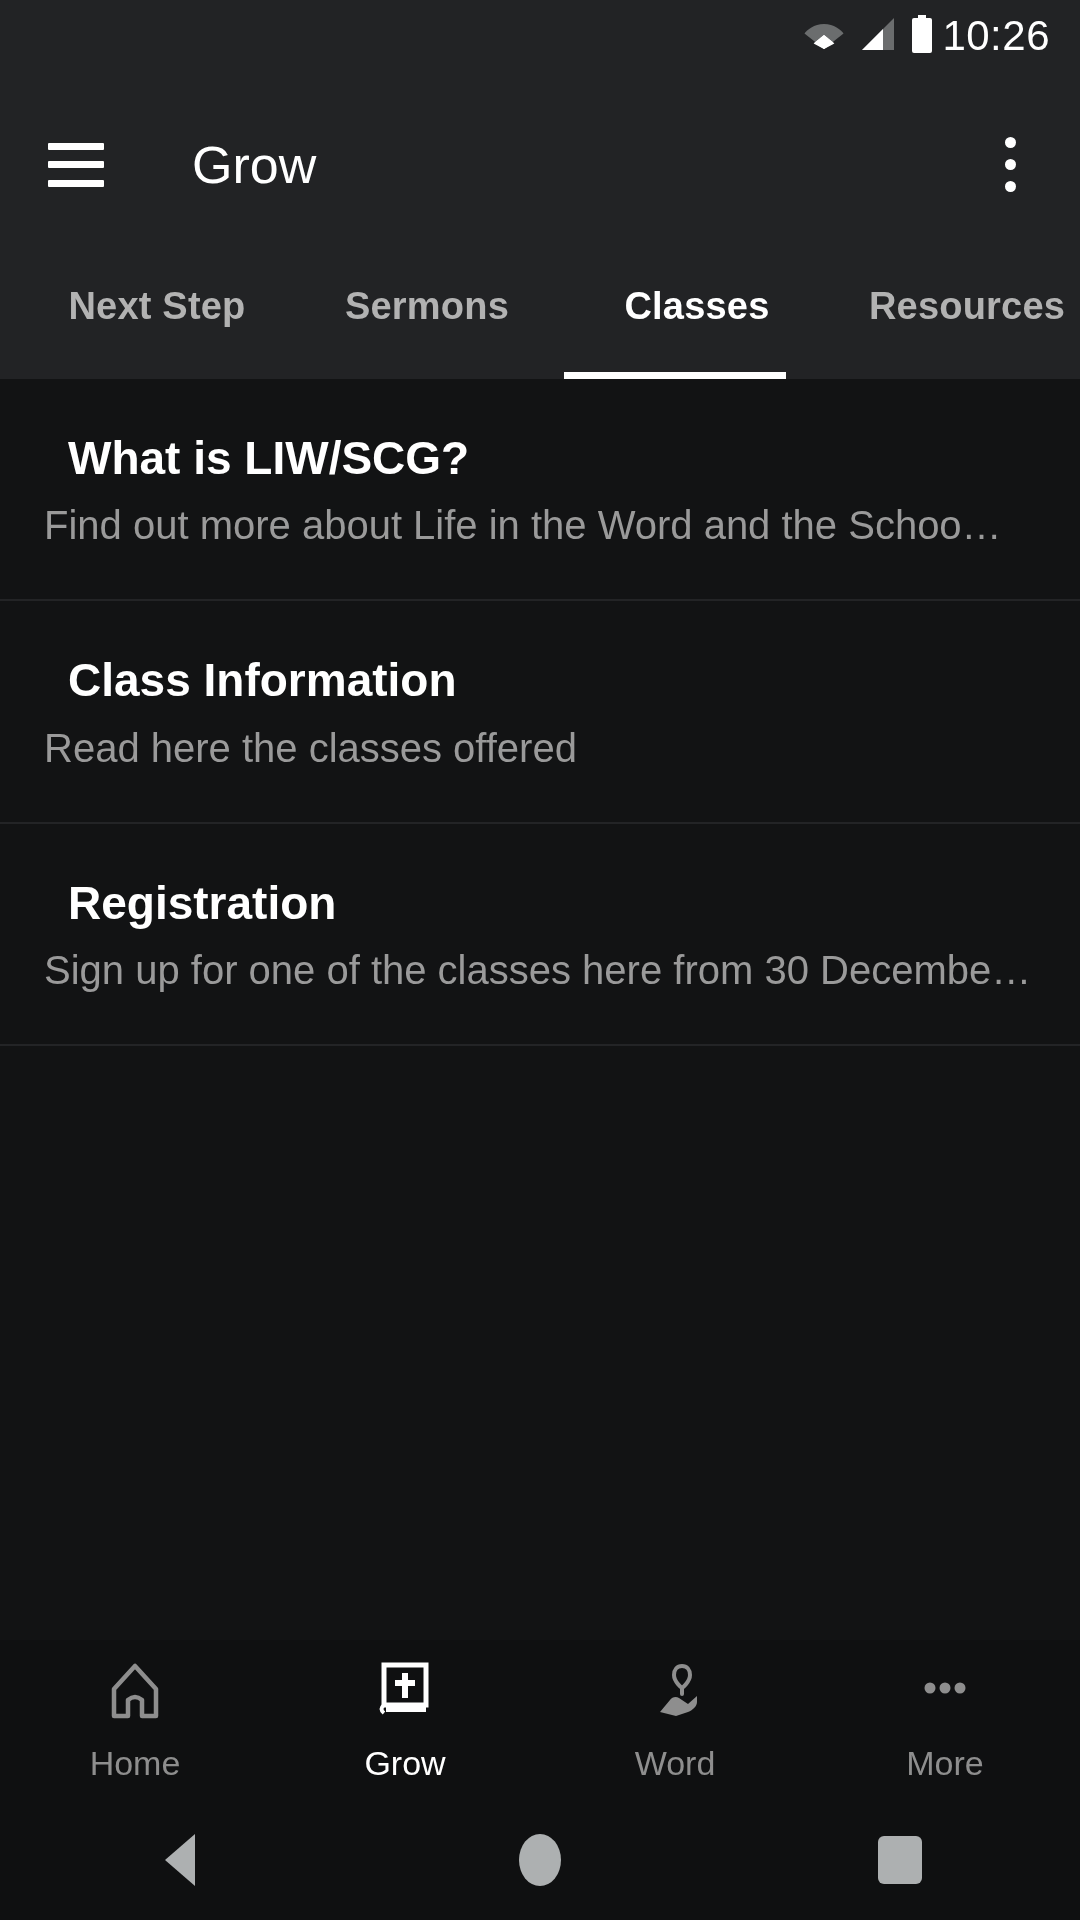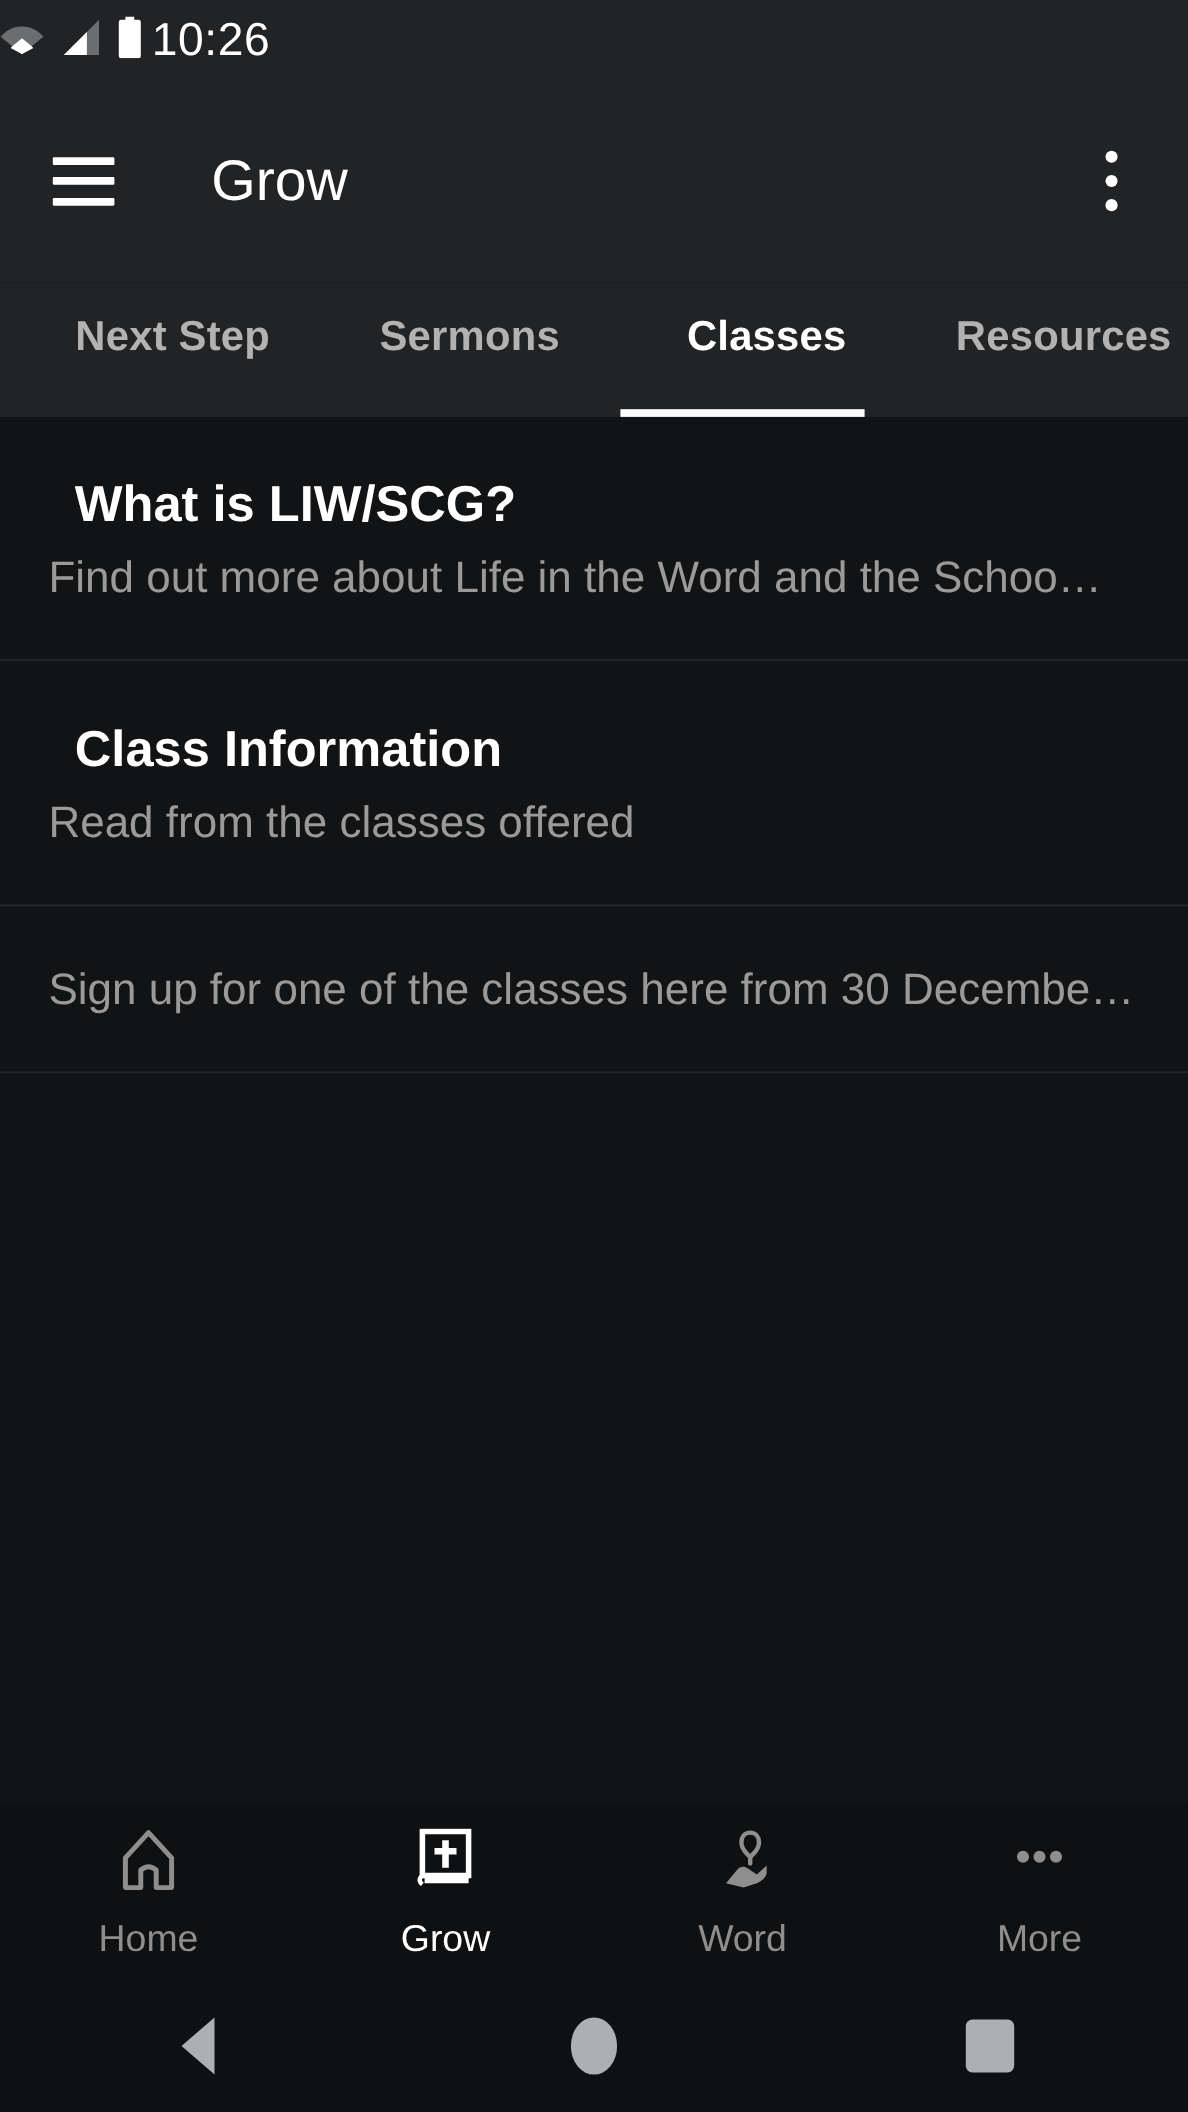--- a/index.html
+++ b/index.html
@@ -13,21 +13,21 @@
     position:relative;
     width:1080px; height:1920px;
     background:#121314;
     display:flex; flex-direction:column;
   }
 
   
   .status-bar {
     height:72px;
     background:#222325;
-    display:flex; align-items:center; justify-content:flex-start;
+    display:flex; align-items:center; justify-content:flex-end;
     padding-right:30px;
     flex:0 0 auto;
   }
   .status-icons { display:flex; align-items:center; gap:14px; }
   .status-clock {
     color:#ffffff;
     font-size:42px;
     font-weight:400;
     letter-spacing:0.5px;
     line-height:1;
@@ -228,24 +228,25 @@
 
   <div class="content">
 
     <div class="list-item">
       <div class="list-title">What is LIW/SCG?</div>
       <div class="list-sub">Find out more about Life in the Word and the Schoo…</div>
     </div>
 
     <div class="list-item">
       <div class="list-title">Class Information</div>
-      <div class="list-sub">Read from the classes offered</div>
+      <div class="list-sub">Read here the classes offered</div>
     </div>
 
     <div class="list-item">
+      <div class="list-title">Registration</div>
       <div class="list-sub">Sign up for one of the classes here from 30 December…</div>
     </div>
 
   </div>
 
   <div class="bottom-nav">
 
     <div class="nav-item">
       <span class="nav-icon">
         <svg width="58" height="58" viewBox="0 0 58 58">

